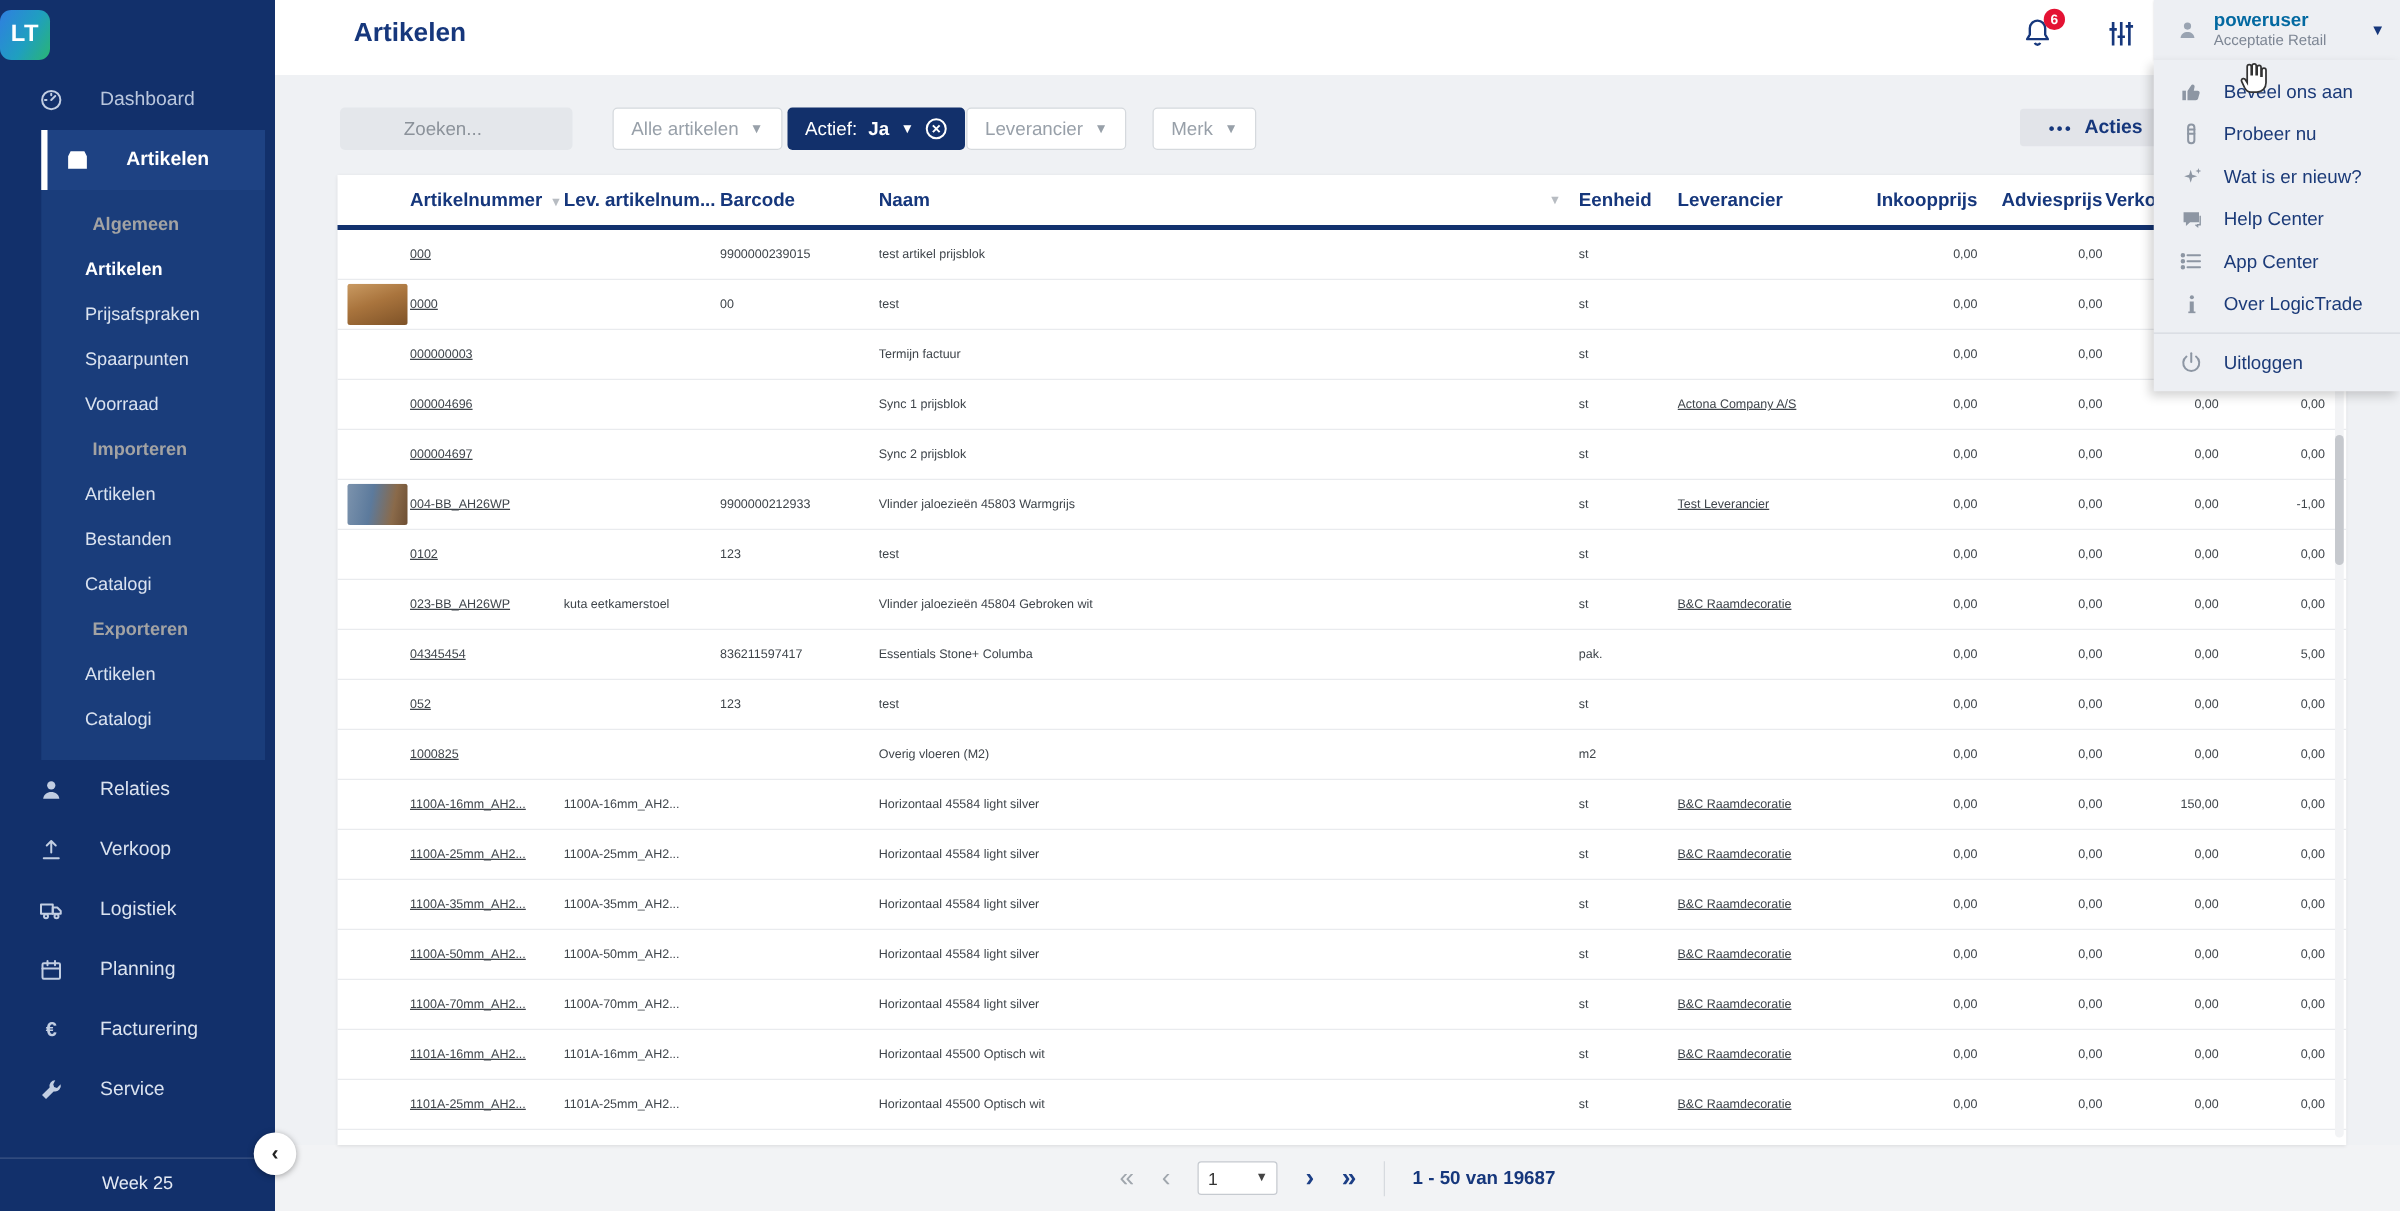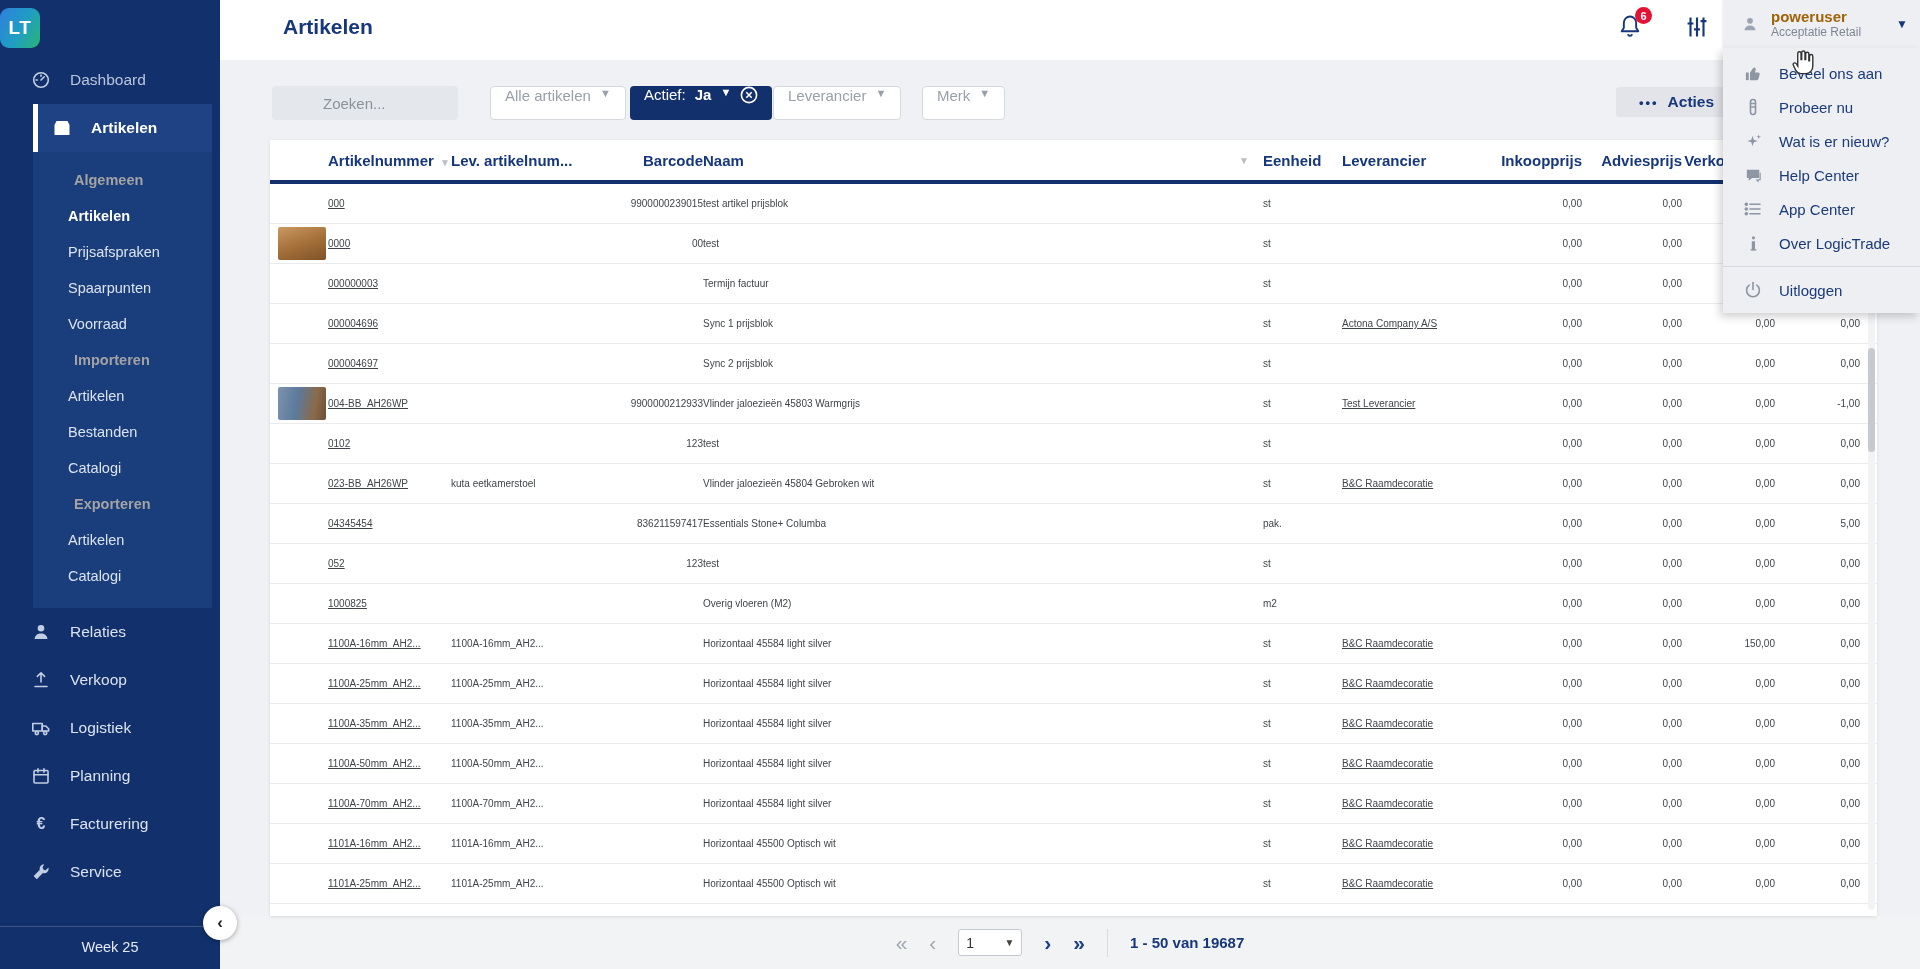--- a/index.html
+++ b/index.html
@@ -7,21 +7,21 @@
     font-family:"Liberation Sans","DejaVu Sans",sans-serif; background:#eff1f4; }
 
   
   .sidebar { position:absolute; left:0; top:0; width:220px; height:969px;
     background:#12306b; color:#e8edf5; z-index:30; }
   .logo-box { height:56px; display:flex; align-items:center; justify-content:flex-start; }
   .logo { width:40px; height:40px; border-radius:9px;
     background:linear-gradient(120deg,#2f7fe0 0%,#1f9fc0 55%,#2ab573 100%);
     color:#fff; font-weight:bold; font-size:19px;
     display:flex; align-items:center; justify-content:center; letter-spacing:.5px; }
-  .side-item { height:48px; display:flex; align-items:center; gap:18px;
+  .side-item { height:48px; display:flex; align-items:center; gap:28px;
     padding-left:30px; font-size:15.5px; cursor:pointer; color:#dbe3f0;text-align:right; }
   .side-item .ic { width:22px; height:22px; display:flex; align-items:center; justify-content:center; color:#c2cee2; }
   .side-item.dim { color:#b9c6dd; }
   .side-item.active { background:#1e4283; margin-left:33px; padding-left:13px;
     border-left:5px solid #ffffff; font-weight:bold; color:#fff; margin-right:8px; }
   .side-item.active .ic{ color:#fff; }
   .submenu { background:#1a3d7b; margin:0 8px 0 33px; padding:10px 0 14px 0; }
   .submenu .sec { font-weight:bold; color:#a3a3a3; font-size:14.5px; padding:10px 0 10px 41px; }
   .submenu .sub { color:#dbe3f0; font-size:14.5px; padding:10px 0 10px 35px; cursor:pointer; }
   .submenu .sub.active { font-weight:bold; color:#fff; }
@@ -41,63 +41,63 @@
   .badge { position:absolute; top:-6px; right:-8px; min-width:17px; height:17px; border-radius:9px;
     background:#e41233; color:#fff; font-size:11px; font-weight:bold;
     display:flex; align-items:center; justify-content:center; padding:0 3px; }
   .sliders { width:26px; height:26px; color:#16377c; cursor:pointer; }
 
   .user-panel { position:absolute; right:0; top:0; width:197px; height:48px;
     background:#edeff3; display:flex; align-items:center; padding:0 12px 0 18px;
     box-shadow:0 1px 2px rgba(0,0,0,.15); cursor:pointer; z-index:31; }
   .user-ic { color:#9aa4b2; margin-right:12px; }
   .user-texts { flex:1; line-height:1.15; }
-  .user-name { font-size:15px; font-weight:bold; color:#a16207; }
+  .user-name { font-size:15px; font-weight:bold; color:#0369a1; }
   .user-role { font-size:12px; color:#7d8694; }
   .user-caret { color:#16377c; font-size:12px; }
 
   
   .user-menu { position:absolute; right:0; top:48px; width:197px; background:#edeff3;
     z-index:32; box-shadow:-3px 4px 8px rgba(0,0,0,.18); padding:8px 0 6px; }
   .menu-item { height:34px; display:flex; align-items:center; gap:16px;
     padding-left:20px; font-size:15px; color:#1b3a78; cursor:pointer; }
   .menu-item .ic { width:20px; height:20px; color:#8d96a3; display:flex; align-items:center; justify-content:center; }
   .menu-divider { border-top:1px solid #d5d9df; margin:6px 0; }
 
   
   .filterbar { position:absolute; left:220px; top:60px; width:1700px; height:80px; background:#eff1f4; }
   .search-box { position:absolute; left:52px; top:26px; width:186px; height:34px;
     background:#e4e7eb; border-radius:4px; display:flex; align-items:center; padding:0 10px 0 12px; }
   .search-box input { flex:1; border:none; background:transparent; outline:none;
     font-size:15px; color:#555; font-family:inherit;margin-left:39px; }
   .search-box input::placeholder { color:#8b929a; }
   .search-ic { color:#5f666d; }
   .chip { position:absolute; top:26px; height:34px; border-radius:4px; display:flex;
-    align-items:flex-start; gap:9px; padding:0 14px; font-size:15px; cursor:pointer; }
+    align-items:center; gap:9px; padding:0 14px; font-size:15px; cursor:pointer; }
   .chip.ghost { background:#fff; border:1px solid #d5d9dd; color:#98a0a9; }
   .chip.solid { background:#12306b; color:#fff; }
   .chip .carr { font-size:11px; }
   .chip .x-ic { width:18px; height:18px; }
   .actions-btn { position:absolute; top:27px; left:1396px; width:121px; height:30px;
     background:#e2e4e9; border-radius:3px; display:flex; align-items:center; justify-content:center;
     gap:9px; color:#16377c; font-weight:bold; font-size:15.5px; cursor:pointer; }
   .actions-btn .dots { letter-spacing:2px; font-size:13px; }
 
   
   .card { position:absolute; left:270px; top:140px; width:1607px; height:776px;
     background:#fff; box-shadow:0 1px 3px rgba(0,0,0,.10); z-index:10; }
   .thead { display:flex; height:44px; align-items:center; border-bottom:4px solid #12316e;
     font-size:15px; font-weight:bold; color:#16377c; }
   .trow { display:flex; height:40px; align-items:center; border-bottom:1px solid #e9ebee;
     font-size:10px; color:#3f454b; }
   .cell { white-space:nowrap; overflow:hidden; }
   .c-thumb{ width:58px; padding-left:8px; }
   .c-art  { width:123px; }
   .c-lev  { width:125px; }
-  .c-bar  { width:127px;text-align:right; }
+  .c-bar  { width:127px; }
   .c-naam { width:560px; display:flex; align-items:center; }
   .c-een  { width:79px; }
   .c-sup  { width:158px; }
   .c-n1 { width:82px;  text-align:right; }
   .c-n2 { width:100px; text-align:right; }
   .c-n3 { width:93px;  text-align:right; }
   .c-n4 { width:85px;  text-align:right; }
   .sort-caret { color:#b7bcc2; font-size:10px; margin-left:6px; }
   .naam-filter { margin-left:auto; margin-right:14px; color:#b7bcc2; font-size:10px; }
   .rlink { text-decoration:underline; color:#3f454b; cursor:pointer; }

